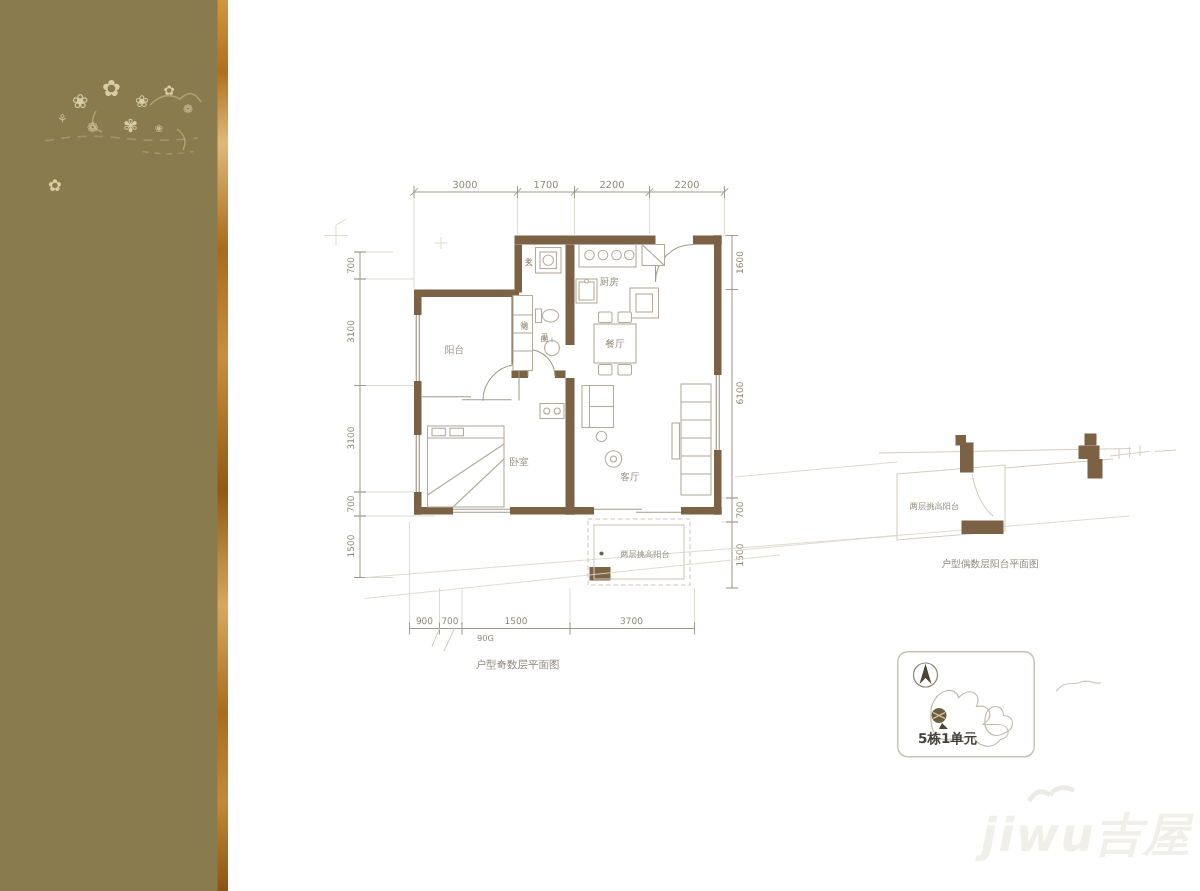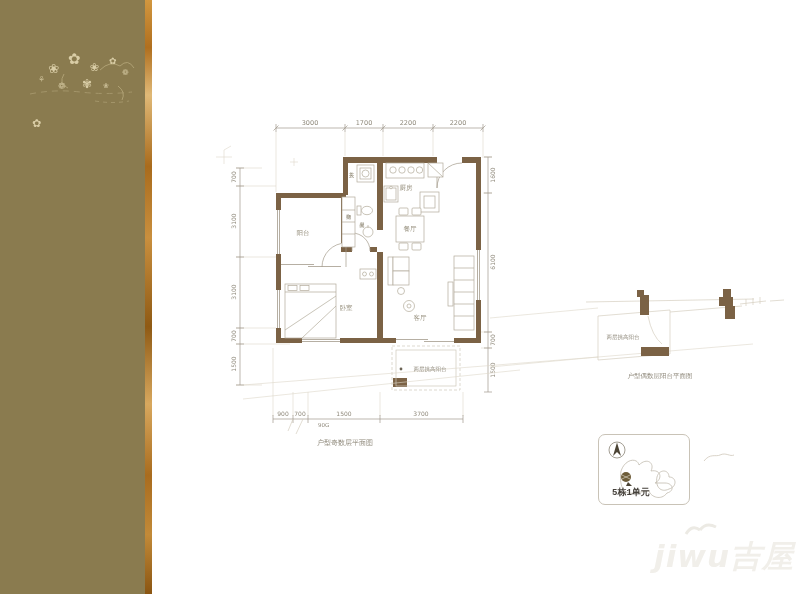--- a/index.html
+++ b/index.html
@@ -5,21 +5,21 @@
   html,body{margin:0;padding:0;background:#fff;}
   .stage{position:relative;width:800px;height:594px;overflow:hidden;background:#fff;
          font-family:"DejaVu Sans","Liberation Sans",sans-serif;}
   
   .sidebar{position:absolute;left:0;top:0;width:152px;height:594px;background:#8a7b4f;}
   .sidebar .stripe{position:absolute;right:0;top:0;width:7px;height:100%;
       background:linear-gradient(to bottom,#d2973f 0%,#b06f1e 8%,#e0b977 16%,#a96b1c 28%,
       #c98f3e 40%,#8f5a14 55%,#d8a85e 68%,#a96c1e 80%,#c28a38 90%,#8a5512 100%);}
   .flower{position:absolute;color:#d9cda6;line-height:1;}
   .keyplan{position:absolute;left:598px;top:434px;width:90px;height:69px;background:#fff;
-      border:1px solid #c9c3b7;border-radius:7px;font-family:Liberation Mono, monospace;}
+      border:1px solid #c9c3b7;border-radius:7px;}
   .keyplan-label{position:absolute;left:13px;bottom:5px;font-size:9px;font-weight:bold;color:#45403a;}
   .watermark{position:absolute;right:6px;bottom:16px;color:#f1efea;font-weight:bold;
       font-style:italic;font-size:31px;letter-spacing:1px;}
   .watermark .wings{position:absolute;left:28px;top:-14px;}
   svg text{fill:#8f897b;}
   .roomlabel{fill:#97907e;}
 </style>
 </head>
 <body>
 

